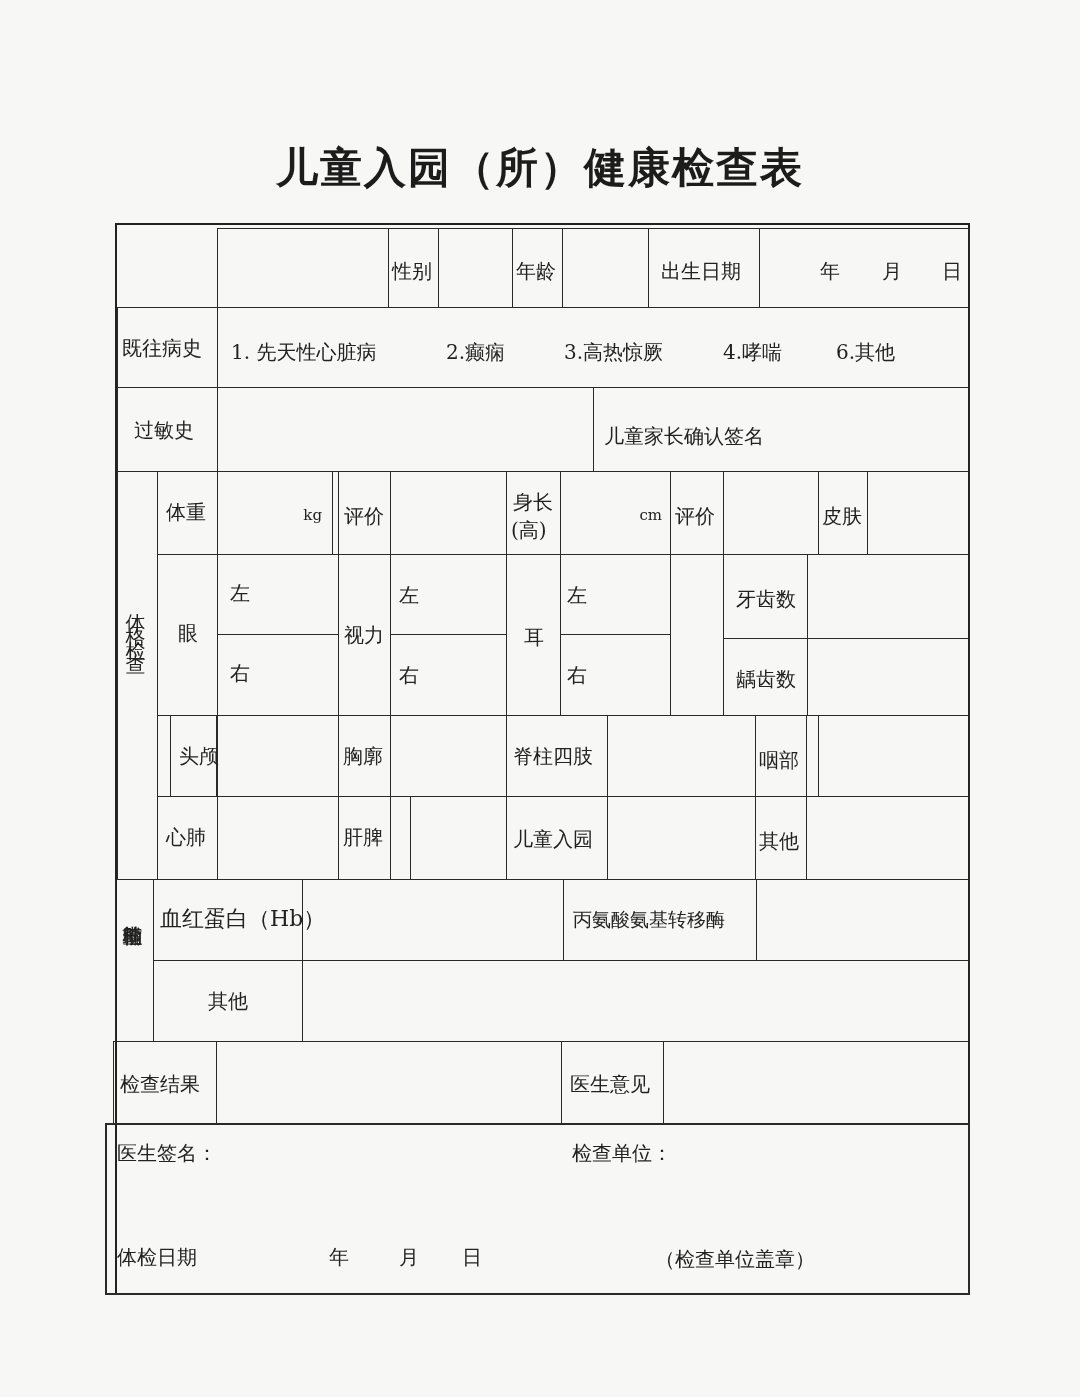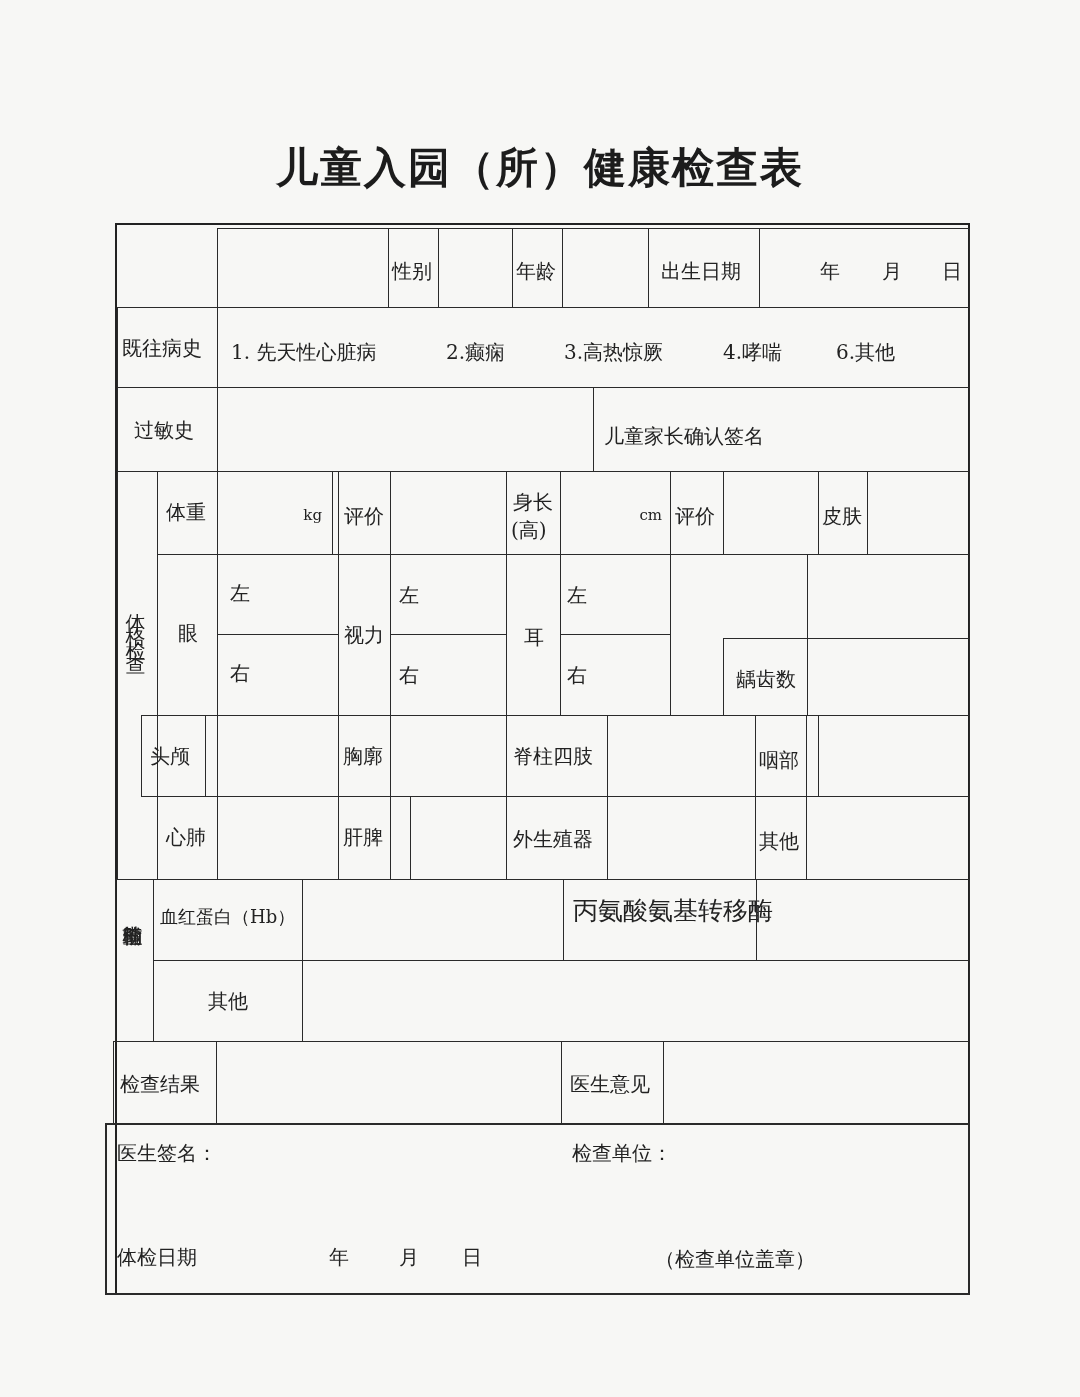--- a/index.html
+++ b/index.html
@@ -110,27 +110,30 @@
     </div>
   <div class="c" style="left:506px;top:554px;width:55px;height:162px">
     <span class="t" style="left:17px;top:70px">耳</span>
     </div>
   <div class="c inp" style="left:560px;top:554px;width:111px;height:81px">
     <span class="t" style="left:6px;top:28px">左</span>
     </div>
   <div class="c inp" style="left:560px;top:634px;width:111px;height:82px">
     <span class="t" style="left:6px;top:28px">右</span>
     </div>
+  <div class="c" style="left:723px;top:554px;width:85px;height:85px">
+    <span class="t" style="left:12px;top:32px">牙齿数</span>
+    </div>
   <div class="c inp" style="left:807px;top:554px;width:163px;height:85px"></div>
   <div class="c" style="left:723px;top:638px;width:85px;height:78px">
     <span class="t" style="left:12px;top:28px">龋齿数</span>
     </div>
   <div class="c inp" style="left:807px;top:638px;width:163px;height:78px"></div>
 
-  <div class="c" style="left:141px;top:715px;width:65px;height:82px">
+  <div class="c" style="left:170px;top:715px;width:47px;height:82px">
     <span class="t" style="left:8px;top:28px">头颅</span>
     </div>
   <div class="c inp" style="left:217px;top:715px;width:122px;height:82px"></div>
   <div class="c" style="left:338px;top:715px;width:53px;height:82px">
     <span class="t" style="left:4px;top:28px">胸廓</span>
     </div>
   <div class="c inp" style="left:390px;top:715px;width:117px;height:82px"></div>
   <div class="c" style="left:506px;top:715px;width:102px;height:82px">
     <span class="t" style="left:6px;top:28px">脊柱四肢</span>
     </div>
@@ -142,37 +145,37 @@
 
   <div class="c" style="left:157px;top:796px;width:61px;height:84px">
     <span class="t" style="left:8px;top:28px">心肺</span>
     </div>
   <div class="c inp" style="left:217px;top:796px;width:122px;height:84px"></div>
   <div class="c" style="left:338px;top:796px;width:73px;height:84px">
     <span class="t" style="left:4px;top:28px">肝脾</span>
     </div>
   <div class="c inp" style="left:390px;top:796px;width:117px;height:84px"></div>
   <div class="c" style="left:506px;top:796px;width:102px;height:84px">
-    <span class="t" style="left:6px;top:30px">外生殖器</span>
+    <span class="t" style="left:6px;top:30px">儿童入园</span>
     </div>
   <div class="c inp" style="left:607px;top:796px;width:149px;height:84px"></div>
   <div class="c" style="left:755px;top:796px;width:52px;height:84px">
     <span class="t" style="left:3px;top:32px">其他</span>
     </div>
   <div class="c inp" style="left:806px;top:796px;width:164px;height:84px"></div>
 
   <div class="c" style="left:115px;top:879px;width:39px;height:163px">
     <span class="t v" style="left:7px;top:30px;letter-spacing:0px;line-height:1">辅助检查</span>
     </div>
   <div class="c" style="left:153px;top:879px;width:150px;height:82px">
-    <span class="t" style="left:6px;top:26px;font-size:18px">血红蛋白（Hb）</span>
+    <span class="t" style="left:6px;top:26px;font-size:22px">血红蛋白（Hb）</span>
     </div>
   <div class="c inp" style="left:302px;top:879px;width:262px;height:82px"></div>
   <div class="c" style="left:563px;top:879px;width:194px;height:82px">
-    <span class="t" style="left:9px;top:16px;font-size:25px">丙氨酸氨基转移酶</span>
+    <span class="t" style="left:9px;top:28px;font-size:19px">丙氨酸氨基转移酶</span>
     </div>
   <div class="c inp" style="left:756px;top:879px;width:214px;height:82px"></div>
   <div class="c" style="left:153px;top:960px;width:150px;height:82px">
     <span class="t" style="left:54px;top:28px">其他</span>
     </div>
   <div class="c inp" style="left:302px;top:960px;width:668px;height:82px"></div>
 
   <div class="c" style="left:113px;top:1041px;width:104px;height:83px">
     <span class="t" style="left:6px;top:30px">检查结果</span>
     </div>

